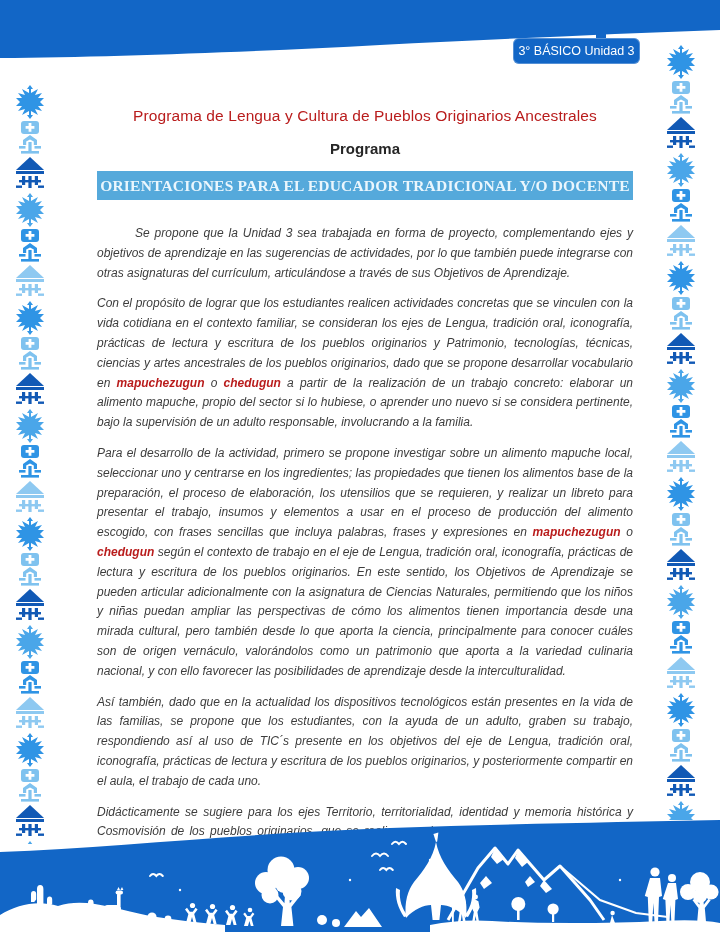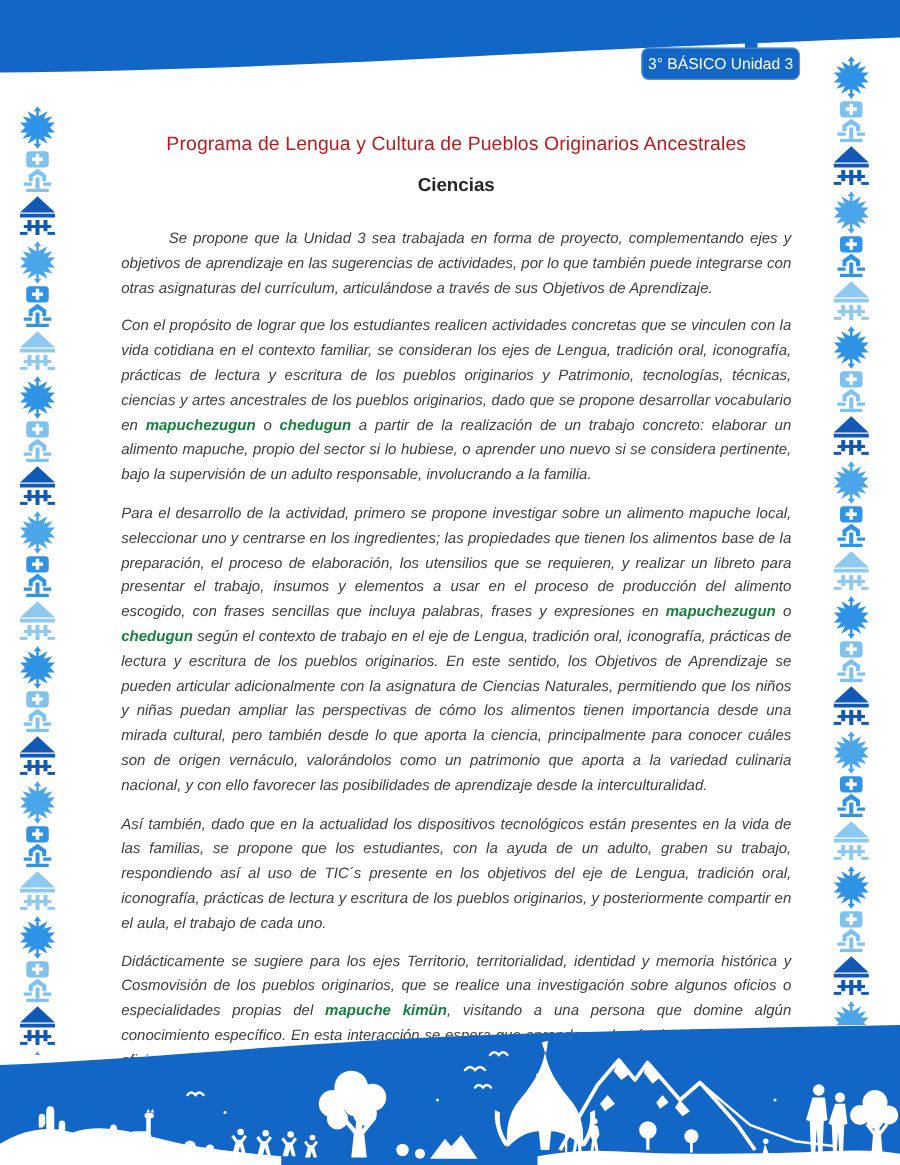--- a/index.html
+++ b/index.html
@@ -29,21 +29,21 @@
   .main{position:absolute;left:97px;top:0;width:536px;z-index:2;}
   .prog-title{margin:107px 0 0 0;text-align:center;font-size:15.5px;font-weight:400;
               color:#b91c1c;letter-spacing:.1px;}
   .culture{margin:15px 0 0 0;text-align:center;font-size:15px;font-weight:700;color:#262626;}
   .banner{margin-top:14px;height:29px;background:#55a9db;color:#eaf6fd;
           font-family:"Liberation Serif",serif;font-weight:700;font-size:15.5px;
           letter-spacing:.2px;text-align:center;line-height:29px;}
   .body p{margin:11px 0 0 0;font-size:12px;line-height:19.8px;color:#3d3d3d;
           text-align:justify;font-style:italic;}
   .body p.first{margin-top:24px;text-indent:38px;}
-  .body b{color:#15803d;}
+  .body b{color:#b91c1c;}
 
   
   .footer{position:absolute;left:0;bottom:0;width:720px;height:112px;z-index:4;}
   .defs{position:absolute;width:0;height:0;}
 </style>
 </head>
 <body>
 
 <div class="page">
 
@@ -124,21 +124,22 @@
       <use href="#mB" y="576" width="38" height="36"></use>
       <use href="#mC" y="612" width="38" height="36"></use>
       <use href="#mA" y="648" width="38" height="36"></use>
       <use href="#mB" y="684" width="38" height="36"></use>
       <use href="#mC" y="720" width="38" height="36"></use>
       <use href="#mA" y="756" width="38" height="36"></use>
     </svg>
 
   <div class="main">
     <h1 class="prog-title">Programa de Lengua y Cultura de Pueblos Originarios Ancestrales</h1>
-    <h2 class="culture">Ciencias</h2>
+    <h2 class="culture">Programa</h2>
+    <div class="banner">ORIENTACIONES PARA EL EDUCADOR TRADICIONAL Y/O DOCENTE</div>
 
     <div class="body">
       <p class="first">Se propone que la Unidad 3 sea trabajada en forma de proyecto, complementando ejes y objetivos de aprendizaje en las sugerencias de actividades, por lo que también puede integrarse con otras asignaturas del currículum, articulándose a través de sus Objetivos de Aprendizaje.</p>
 
       <p><span>Con el propósito de lograr que los estudiantes realicen actividades concretas que se vinculen con la vida cotidiana en el contexto familiar, se consideran los ejes de Lengua, tradición oral, iconografía, prácticas de lectura y escritura de los pueblos originarios y Patrimonio, tecnologías, técnicas, ciencias y artes ancestrales de los pueblos originarios, dado que se propone desarrollar vocabulario en </span><b>mapuchezugun</b><span> o </span><b>chedugun</b><span> a partir de la realización de un trabajo concreto: elaborar un alimento mapuche, propio del sector si lo hubiese, o aprender uno nuevo si se considera pertinente, bajo la supervisión de un adulto responsable, involucrando a la familia.</span></p>
 
       <p><span>Para el desarrollo de la actividad, primero se propone investigar sobre un alimento mapuche local, seleccionar uno y centrarse en los ingredientes; las propiedades que tienen los alimentos base de la preparación, el proceso de elaboración, los utensilios que se requieren, y realizar un libreto para presentar el trabajo, insumos y elementos a usar en el proceso de producción del alimento escogido, con frases sencillas que incluya palabras, frases y expresiones en </span><b>mapuchezugun</b><span> o </span><b>chedugun</b><span> según el contexto de trabajo en el eje de Lengua, tradición oral, iconografía, prácticas de lectura y escritura de los pueblos originarios. En este sentido, los Objetivos de Aprendizaje se pueden articular adicionalmente con la asignatura de Ciencias Naturales, permitiendo que los niños y niñas puedan ampliar las perspectivas de cómo los alimentos tienen importancia desde una mirada cultural, pero también desde lo que aporta la ciencia, principalmente para conocer cuáles son de origen vernáculo, valorándolos como un patrimonio que aporta a la variedad culinaria nacional, y con ello favorecer las posibilidades de aprendizaje desde la interculturalidad.</span></p>
 
       <p>Así también, dado que en la actualidad los dispositivos tecnológicos están presentes en la vida de las familias, se propone que los estudiantes, con la ayuda de un adulto, graben su trabajo, respondiendo así al uso de TIC´s presente en los objetivos del eje de Lengua, tradición oral, iconografía, prácticas de lectura y escritura de los pueblos originarios, y posteriormente compartir en el aula, el trabajo de cada uno.</p>
 

